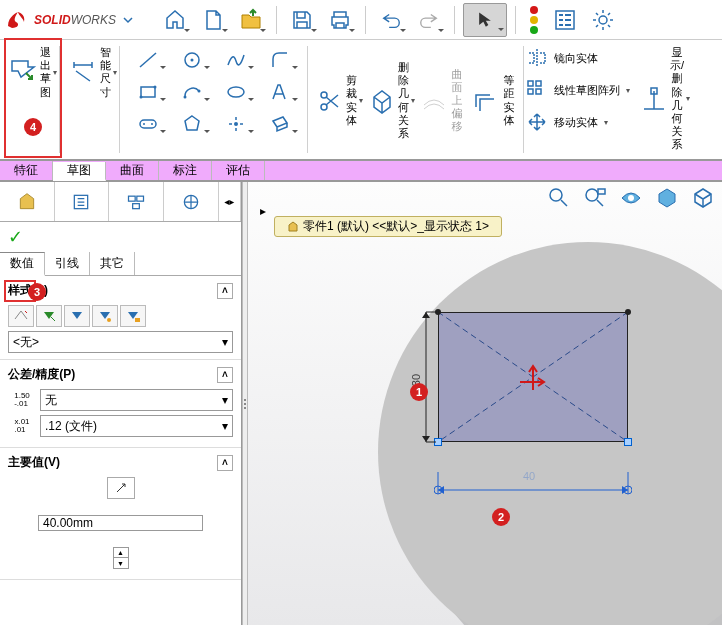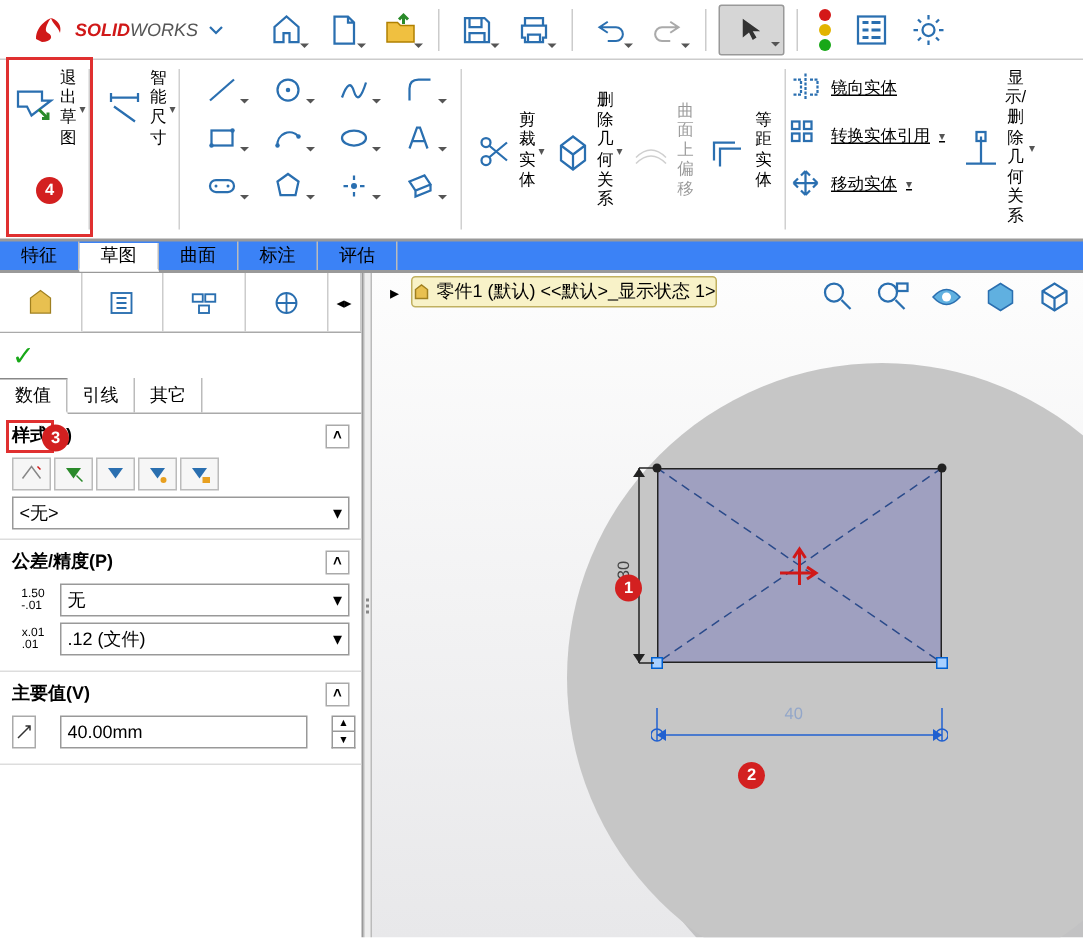--- a/index.html
+++ b/index.html
@@ -1,19 +1,19 @@
 <!DOCTYPE html>
 <html><head>
 <meta charset="utf-8">
 <style>
 * { box-sizing: border-box; margin: 0; padding: 0; font-family: "Microsoft YaHei", Arial, sans-serif; font-size: 12px; }
 body { width: 722px; height: 625px; background: #fff; overflow: hidden; position: relative; }
 
 
-.titlebar { height: 40px; display: flex; align-items: center; border-bottom: 1px solid #ccc; padding: 0 20px; gap: 4px; }
+.titlebar { height: 40px; display: flex; align-items: center; border-bottom: 1px solid #ccc; padding: 0 4px; gap: 4px; }
 .logo { display: flex; align-items: center; gap: 6px; margin-right: 20px; }
 .logo-icon { width: 24px; height: 24px; }
 .logo-text { color: #d01818; font-weight: bold; font-style: italic; font-size: 13px; display: flex; align-items: baseline; }
 .logo-text .works { color: #555; font-weight: normal; }
 .title-dropdown { width: 12px; height: 12px; }
 .tb-btn { width: 34px; height: 34px; display: flex; align-items: center; justify-content: center; border-radius: 2px; position: relative; }
 .tb-btn.split::after { content: ""; position: absolute; right: 2px; bottom: 2px; border: 3px solid transparent; border-top-color: #555; }
 .tb-sep { width: 1px; height: 28px; background: #ccc; margin: 0 4px; }
 .cursor-btn { background: #d6d6d6; border: 1px solid #999; width: 44px; }
 .traffic-light { width: 20px; height: 30px; display: flex; flex-direction: column; justify-content: center; gap: 2px; align-items: center; }
@@ -27,36 +27,36 @@
 .ribbon-group { display: flex; flex-direction: column; align-items: center; padding: 4px 6px 2px; gap: 2px; position: relative; }
 .ribbon-group.border-r::after { content: ""; position: absolute; right: 0; top: 6px; bottom: 6px; width: 1px; background: #d0d0d0; }
 .big-btn { display: flex; flex-direction: row; align-items: center; gap: 2px; width: 48px; padding: 2px; }
 .big-btn .icon-slot { width: 32px; height: 32px; display: flex; align-items: center; justify-content: center; }
 .big-btn .label { text-align: center; line-height: 1.2; font-size: 11px; }
 .big-btn .dd { font-size: 8px; color: #555; }
 .tool-grid { display: grid; grid-template-columns: repeat(4, 44px); grid-auto-rows: 32px; gap: 0; }
 .tool-cell { display: flex; align-items: center; justify-content: center; position: relative; }
 .tool-cell.dd::after { content: ""; position: absolute; right: 4px; bottom: 4px; border: 3px solid transparent; border-top-color: #555; }
 .ribbon-stack { display: flex; flex-direction: column; gap: 4px; padding: 4px 2px; }
-.ribbon-row { display: flex; align-items: center; gap: 6px; min-height: 28px; text-decoration: underline; }
+.ribbon-row { display: flex; align-items: center; gap: 6px; min-height: 28px; }
 .ribbon-row .label { font-size: 11px; }
 .ribbon-row .dd-caret { font-size: 8px; color: #555; }
 .disabled .label, .disabled svg { opacity: .4; }
 
 .highlight-box { position: absolute; border: 2px solid #e03030; pointer-events: none; z-index: 10; }
 .hl1 { left: 4px; top: 38px; width: 58px; height: 120px; }
 .hl2 { left: 4px; top: 280px; width: 32px; height: 22px; }
 .badge { width: 18px; height: 18px; border-radius: 50%; background: #d32020; color: #fff; display: flex; align-items: center; justify-content: center; font-size: 11px; font-weight: bold; position: absolute; z-index: 20; }
 .b1 { left: 410px; top: 383px; }
 .b2 { left: 492px; top: 508px; }
 .b3 { left: 28px; top: 283px; }
 .b4 { left: 24px; top: 118px; }
 
 
-.tabstrip { display: flex; height: 22px; border-top: 1px solid #999; border-bottom: 2px solid #999; align-items: center; background: #3b82f6; }
+.tabstrip { display: flex; height: 22px; border-top: 1px solid #999; border-bottom: 2px solid #999; align-items: center; background: #f0abfc; }
 .tab { padding: 0 14px; height: 100%; display: flex; align-items: center; font-size: 12px; border-right: 1px solid #bbb; }
 .tab.active { background: #fff; border-bottom: 2px solid #fff; margin-bottom: -2px; }
 
 
 .main { display: flex; height: calc(100% - 182px); }
 .left-panel { width: 242px; background: #fff; border-right: 1px solid #999; display: flex; flex-direction: column; overflow: hidden; }
 .panel-tabs { display: flex; height: 40px; border-bottom: 1px solid #aaa; }
 .ptab { flex: 1; display: flex; align-items: center; justify-content: center; border-right: 1px solid #ccc; }
 .ptab.active { background: #fff; }
 .ptab svg { width: 20px; height: 20px; }
@@ -69,31 +69,31 @@
 .sub-tab { padding: 0 10px; border-right: 1px solid #bbb; display: flex; align-items: center; font-size: 12px; }
 .sub-tab.active { background: #fff; border-bottom: 2px solid #fff; margin-bottom: -1px; border-top: 1px solid #888; }
 .section { padding: 6px 8px; border-bottom: 1px solid #ddd; }
 .section-title { font-weight: bold; font-size: 12px; margin-bottom: 6px; display: flex; align-items: center; }
 .section-title .collapse { margin-left: auto; width: 16px; height: 16px; border: 1px solid #aaa; display: flex; align-items: center; justify-content: center; font-size: 10px; }
 .style-row { display: flex; gap: 2px; margin-bottom: 4px; }
 .style-btn { width: 26px; height: 22px; border: 1px solid #bbb; background: #f6f6f6; display: flex; align-items: center; justify-content: center; }
 .field-select { width: 100%; height: 22px; border: 1px solid #999; padding: 0 4px; font-size: 12px; background: #fff; display: flex; align-items: center; justify-content: space-between; }
 .tol-row { display: flex; gap: 4px; align-items: center; margin-bottom: 4px; }
 .tol-icon { width: 28px; height: 22px; display: flex; align-items: center; justify-content: center; font-size: 10px; }
-.val-row { display: flex; gap: 16px; align-items: center; margin-bottom: 4px; }
+.val-row { display: flex; gap: 16px; align-items: center; margin-bottom: 4px; flex-direction: column; }
 .val-icon { width: 28px; height: 22px; border: 1px solid #aaa; display: flex; align-items: center; justify-content: center; }
 .val-input { flex: 1; height: 22px; border: 1px solid #999; padding: 0 4px; font-size: 12px; }
 .readonly-input { width: 90%; margin-left: 18px; height: 22px; border: 1px solid #999; padding: 0 4px; font-size: 12px; background: #f4f4f4; display: flex; align-items: center; }
 
 
 .viewport { flex: 1; position: relative; background: linear-gradient(#fdfdfd, #e8e8ea); overflow: hidden; }
 .view-toolbar { position: absolute; right: 4px; top: 2px; display: flex; gap: 6px; }
 .view-toolbar .vbtn { width: 30px; height: 26px; display: flex; align-items: center; justify-content: center; }
 .breadcrumb { position: absolute; left: 12px; top: 2px; display: flex; align-items: center; gap: 4px; }
-.bc-pill { background: #f8f2c8; border: 1px solid #c0b060; border-radius: 3px; padding: 1px 0; font-size: 11px; display: flex; align-items: center; gap: 4px; }
+.bc-pill { background: #f8f2c8; border: 1px solid #c0b060; border-radius: 3px; padding: 1px 12px; font-size: 11px; display: flex; align-items: center; gap: 4px; margin-top: 32px; }
 .bc-arrow { width: 10px; height: 14px; display: flex; align-items: center; }
 .canvas { position: absolute; inset: 0; }
 .circle { position: absolute; left: 130px; top: 60px; width: 420px; height: 420px; border-radius: 50%; background: #c6c6c6; }
 .circle-shadow { position: absolute; left: 160px; top: 90px; width: 420px; height: 420px; border-radius: 50%; background: rgba(80,80,80,0.25); }
 .rect { position: absolute; left: 190px; top: 130px; width: 190px; height: 130px; background: #9fa0c0; border: 1.5px solid #222; }
 .handle { position: absolute; width: 8px; height: 8px; border: 1px solid #0060d0; background: #a8d0ff; }
 .dim-text { position: absolute; font-size: 11px; color: #444; transform-origin: center; }
 .blue-dim { color: #2060d0; border-color: #2060d0 !important; }
 
 .splitter { width: 6px; background: #eee; border-left: 1px solid #bbb; border-right: 1px solid #bbb; cursor: col-resize; display: flex; align-items: center; justify-content: center; }
@@ -332,21 +332,21 @@
         </svg>
       <span class="label">镜向实体</span>
     </div>
     <div class="ribbon-row">
       <svg width="22" height="22" viewBox="0 0 22 22">
           <rect x="2" y="2" width="5" height="5" class="stroke-blue"></rect>
           <rect x="10" y="2" width="5" height="5" class="stroke-blue"></rect>
           <rect x="2" y="10" width="5" height="5" class="stroke-blue"></rect>
           <rect x="10" y="10" width="5" height="5" class="stroke-blue"></rect>
         </svg>
-      <span class="label">转换实体引用</span>
+      <span class="label">线性草图阵列</span>
       <span class="dd-caret">▾</span>
     </div>
     <div class="ribbon-row">
       <svg width="22" height="22" viewBox="0 0 22 22">
           <path d="M11 3 L11 19 M3 11 L19 11 M11 3 L8 6 M11 3 L14 6 M11 19 L8 16 M11 19 L14 16 M3 11 L6 8 M3 11 L6 14 M19 11 L16 8 M19 11 L16 14" class="stroke-blue"></path>
         </svg>
       <span class="label">移动实体</span>
       <span class="dd-caret">▾</span>
     </div>
   </div>

